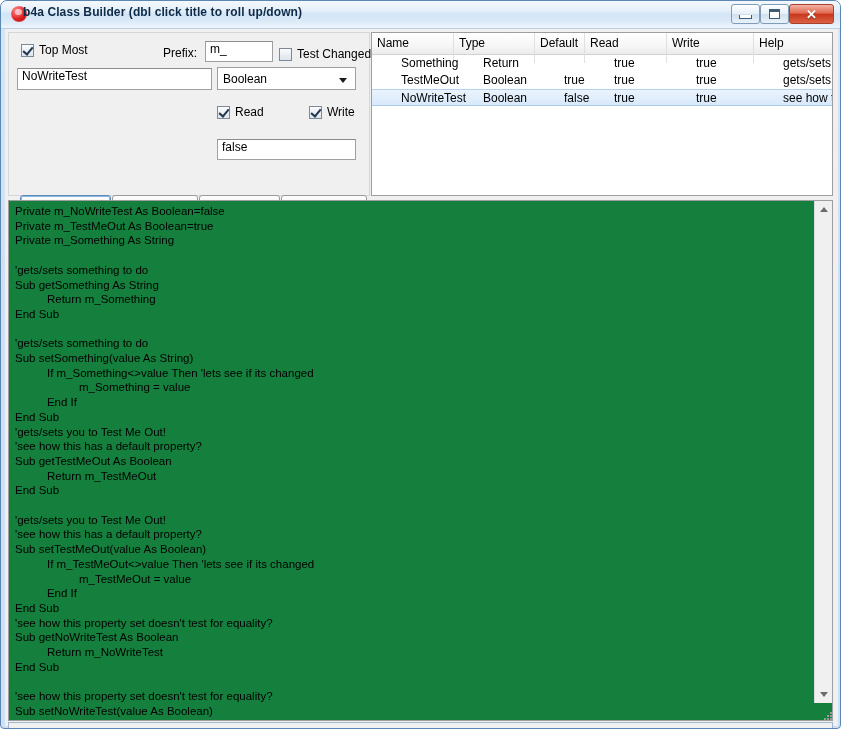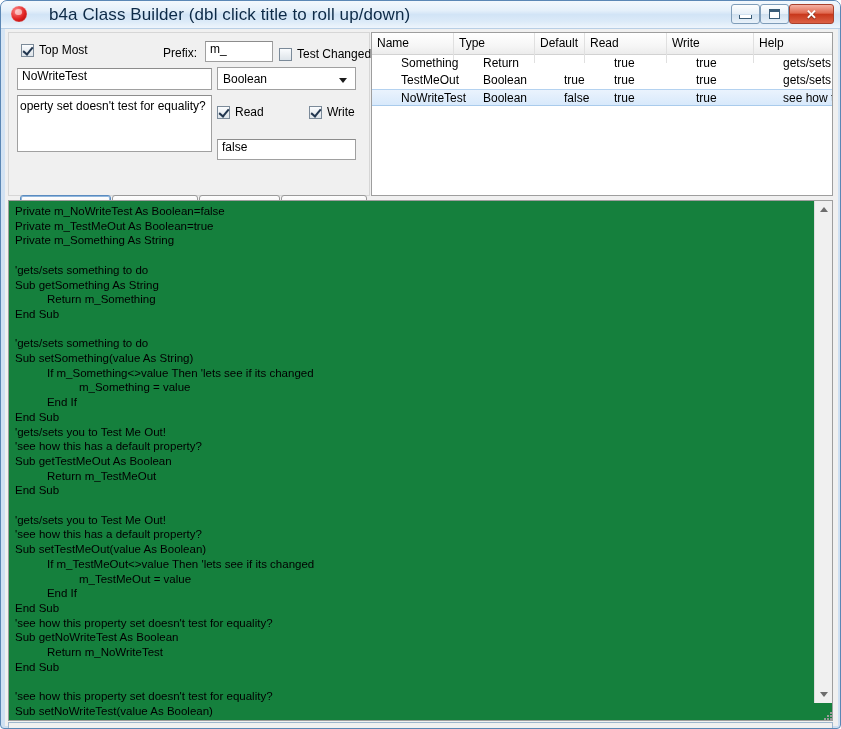--- a/index.html
+++ b/index.html
@@ -40,25 +40,26 @@
     box-shadow: inset 0 0 1px #fff;
   }
   #app-icon::after {
     content: "";
     position: absolute; left: 4px; top: 3px;
     width: 7px; height: 6px;
     border-radius: 50% 50% 40% 40%;
     background: rgba(255,255,255,0.55);
   }
   #title-text {
-    position: absolute; left: 48px; top: 4px;
-    font-size: 17px;
+    position: absolute; left: 22px; top: 4px;
+    font-size: 12px;
     color: #0d2a47;
     letter-spacing: 0.1px;
     white-space: nowrap;
+    font-weight: bold;
   }
 
   .wbtn {
     position: absolute;
     top: 3px;
     height: 20px;
     border: 1px solid #7f9db9;
     border-radius: 3px;
     box-sizing: border-box;
     cursor: default;
@@ -403,21 +404,20 @@
 
       <div id="prefix-label">Prefix:</div>
       <div class="tb" id="prefix-input">m_</div>
 
       <div class="cb" id="cb-testchanged">
         <span class="cb-box"></span>
         <span class="cb-label">Test Changed</span>
       </div>
 
       <div class="tb" id="name-input">NoWriteTest</div>
-      <div class="tb" id="desc-input">operty set doesn't test for equality?</div>
 
       <div id="type-combo">
         <span id="type-combo-text">Boolean</span>
         <span id="type-combo-arrow"></span>
       </div>
 
       <div class="cb" id="cb-read">
         <span class="cb-box checked"></span>
         <span class="cb-label">Read</span>
       </div>

